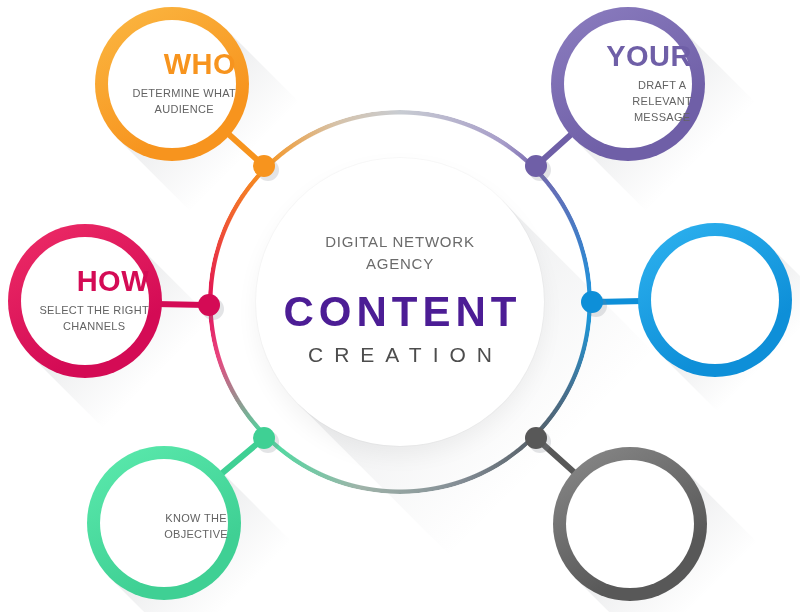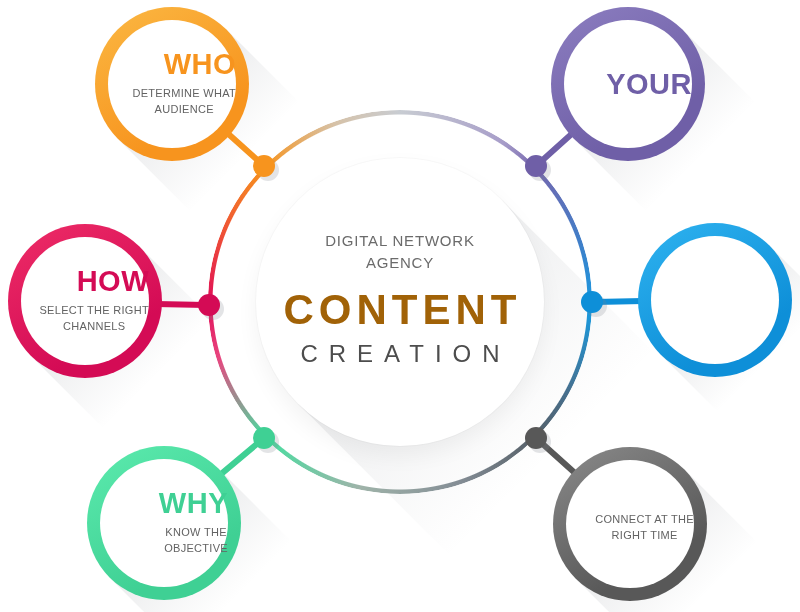--- a/index.html
+++ b/index.html
@@ -154,28 +154,28 @@
     color: #6b6b6b;
     letter-spacing: 0.8px;
     text-align: center;
     line-height: 1.45;
     white-space: pre-line;
   }
   .center-title {
     margin-top: 16px;
     font-size: 42px;
     font-weight: 700;
-    color: #a16207;
+    color: #4c1d95;
     letter-spacing: 5px;
     margin-right: -5px;
     line-height: 1;
   }
   .center-subtitle {
     margin-top: 11px;
-    font-size: 24px;
+    font-size: 21px;
     font-weight: 400;
     color: #4d4d4d;
     letter-spacing: 11px;
     margin-right: -11px;
     line-height: 1;
   }
 </style>
 </head>
 <body>
 
@@ -207,20 +207,23 @@
     </div>
   </div>
 
   <div style="--c: #6F5FA7; --c2: #8C7EC0;">
     <div class="flat-shadow s-what"></div>
     <div class="connector c-what"></div>
     <div class="dot d-what"></div>
     <div class="node-circle p-what">
       <div class="node-inner">
         <div class="node-title">YOUR</div>
+        <div class="node-subtitle">DRAFT A
+RELEVANT
+MESSAGE</div>
       </div>
     </div>
   </div>
 
   <div style="--c: #D40B55; --c2: #EE2D67;">
     <div class="flat-shadow s-how"></div>
     <div class="connector c-how"></div>
     <div class="dot d-how"></div>
     <div class="node-circle p-how">
       <div class="node-inner">
@@ -240,32 +243,29 @@
       </div>
     </div>
   </div>
 
   <div style="--c: #3FD094; --c2: #5CEBAE;">
     <div class="flat-shadow s-why"></div>
     <div class="connector c-why"></div>
     <div class="dot d-why"></div>
     <div class="node-circle p-why">
       <div class="node-inner">
-        <div class="node-title">WHY</div>
         <div class="node-subtitle">KNOW THE
 OBJECTIVE</div>
       </div>
     </div>
   </div>
 
   <div style="--c: #585858; --c2: #8B8B8B;">
     <div class="flat-shadow s-when"></div>
     <div class="connector c-when"></div>
     <div class="dot d-when"></div>
     <div class="node-circle p-when">
       <div class="node-inner">
-        <div class="node-subtitle">CONNECT AT THE
-RIGHT TIME</div>
       </div>
     </div>
   </div>
 
 </div>
 
 </body></html>

